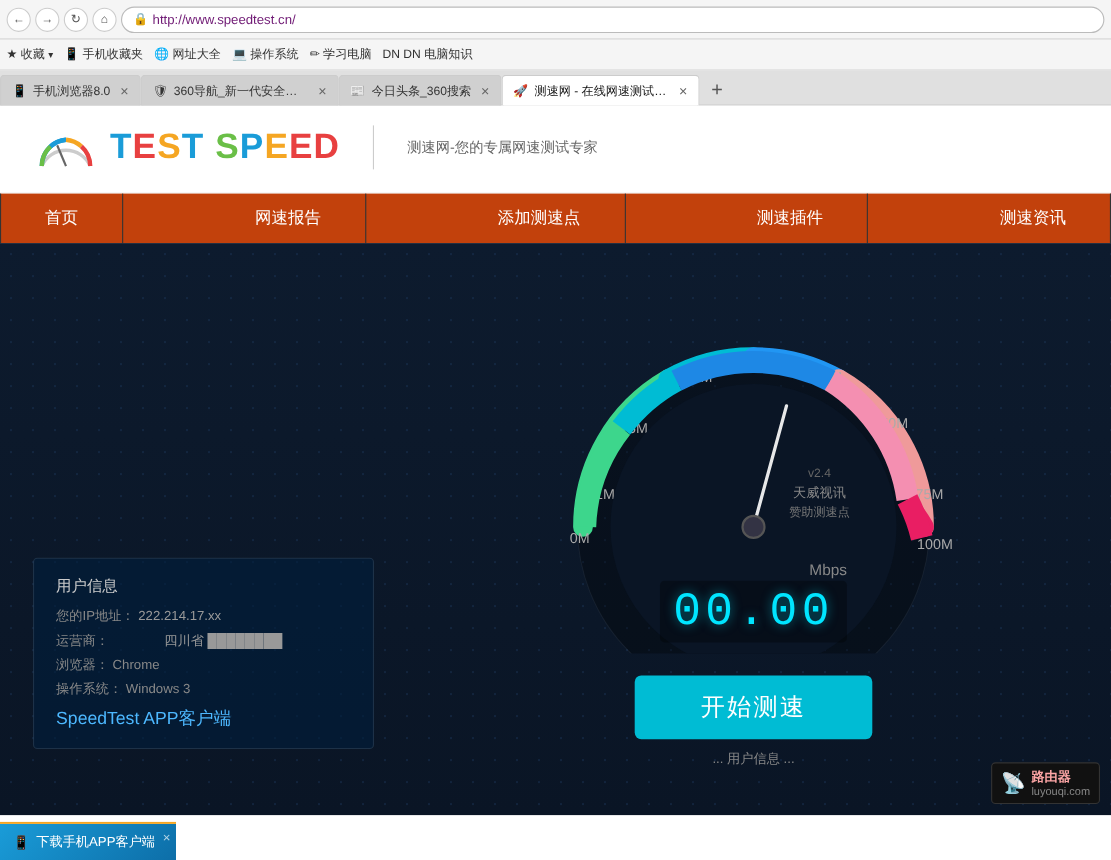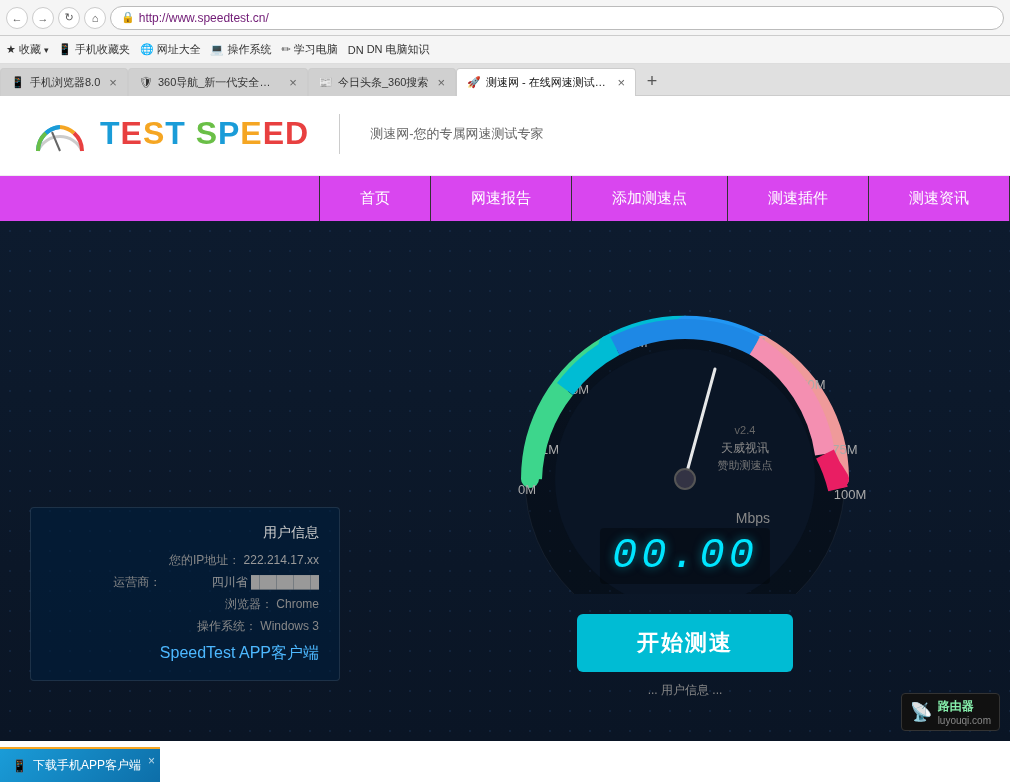--- a/index.html
+++ b/index.html
@@ -58,21 +58,21 @@
     .logo-main .e { color: #e84040; }
     .logo-main .s { color: #f5a623; }
     .logo-main .tt { color: #1a9cd8; }
     .logo-main .ee { color: #e84040; }
     .logo-main .d { color: #e84040; }
     .logo-divider { width: 1px; height: 40px; background: #ccc; margin: 0 20px; }
     .logo-subtitle { font-size: 13px; color: #666; }
 
     
     .site-nav {
-      background: #d946ef; display: flex; justify-content: flex-end;
+      background: #c2410c; display: flex; justify-content: space-between;
       align-items: center; height: 45px;
     }
     .site-nav a {
       color: #fff; text-decoration: none; font-size: 15px;
       padding: 0 40px; height: 45px; display: flex; align-items: center;
       border-right: 1px solid #333; cursor: pointer;
     }
     .site-nav a:first-child { border-left: 1px solid #333; }
 
     
@@ -90,21 +90,21 @@
       opacity: 0.4;
     }
 
     
     .left-panel {
       width: 360px; padding: 30px 20px 20px 30px; position: relative; z-index: 2;
     }
     .user-info-box {
       background: rgba(0,30,60,0.6); border: 1px solid rgba(255,255,255,0.1);
       border-radius: 4px; padding: 16px 20px; margin-top: 280px;
-      position: absolute; bottom: 60px; left: 30px; width: 310px; text-align: right;
+      position: absolute; bottom: 60px; left: 30px; width: 310px;
     }
     .user-info-title { color: #ccc; font-size: 14px; margin-bottom: 10px; }
     .user-info-item { color: #aaa; font-size: 12px; margin-bottom: 5px; }
     .user-info-item span { color: #888; }
     .speedtest-app { color: #4db8ff; font-size: 16px; margin-top: 8px; cursor: pointer; }
 
     
     .right-panel {
       flex: 1; display: flex; flex-direction: column; align-items: center;
       justify-content: center; position: relative; z-index: 2; padding: 20px;
@@ -118,27 +118,27 @@
 
     
     .speed-display {
       position: absolute; bottom: 10px; left: 50%; transform: translateX(-50%);
       text-align: right;
     }
     .speed-unit { color: #888; font-size: 14px; margin-bottom: 2px; }
     .speed-value {
       font-size: 42px; font-family: 'DS-Digital', 'Courier New', monospace;
       color: #00e5ff; letter-spacing: 4px; text-shadow: 0 0 10px rgba(0,229,255,0.5);
-      background: rgba(0,0,0,0.3); padding: 4px 12px; border-radius: 4px; font-style: italic;
+      background: rgba(0,0,0,0.3); padding: 4px 12px; border-radius: 4px;
     }
 
     
     .start-btn {
       background: #00bcd4; color: #fff; border: none; border-radius: 6px;
-      font-size: 22px; font-weight: bold; padding: 14px 60px; cursor: pointer;
+      font-size: 22px; font-weight: normal; padding: 14px 60px; cursor: pointer;
       margin-top: 20px; letter-spacing: 2px;
     }
 
     
     .more-points { color: #888; font-size: 12px; margin-top: 10px; cursor: pointer; }
 
     
     .download-bar {
       position: fixed; bottom: 0; left: 0; width: 160px;
       background: linear-gradient(135deg, #1a9cd8, #0d6ea8);
@@ -349,21 +349,21 @@
 
       <button class="start-btn">开始测速</button>
 
       <div class="more-points">... 用户信息 ...</div>
     </div>
 
     <div class="router-ad" style="position:absolute; bottom:10px; right:10px; display:flex; align-items:center; gap:6px; z-index:5;">
       <div style="background:#111; border:1px solid #333; border-radius:4px; padding:4px 8px; display:flex; align-items:center; gap:5px;">
         <span style="font-size:18px;">📡</span>
         <div>
-          <div style="color:#86efac; font-weight:bold; font-size:12px;">路由器</div>
+          <div style="color:#fca5a5; font-weight:bold; font-size:12px;">路由器</div>
           <div style="color:#888; font-size:10px;">luyouqi.com</div>
         </div>
       </div>
     </div>
 
   </div>
 
   <div class="download-bar">
     <span>📱</span>
     <span>下载手机APP客户端</span>

